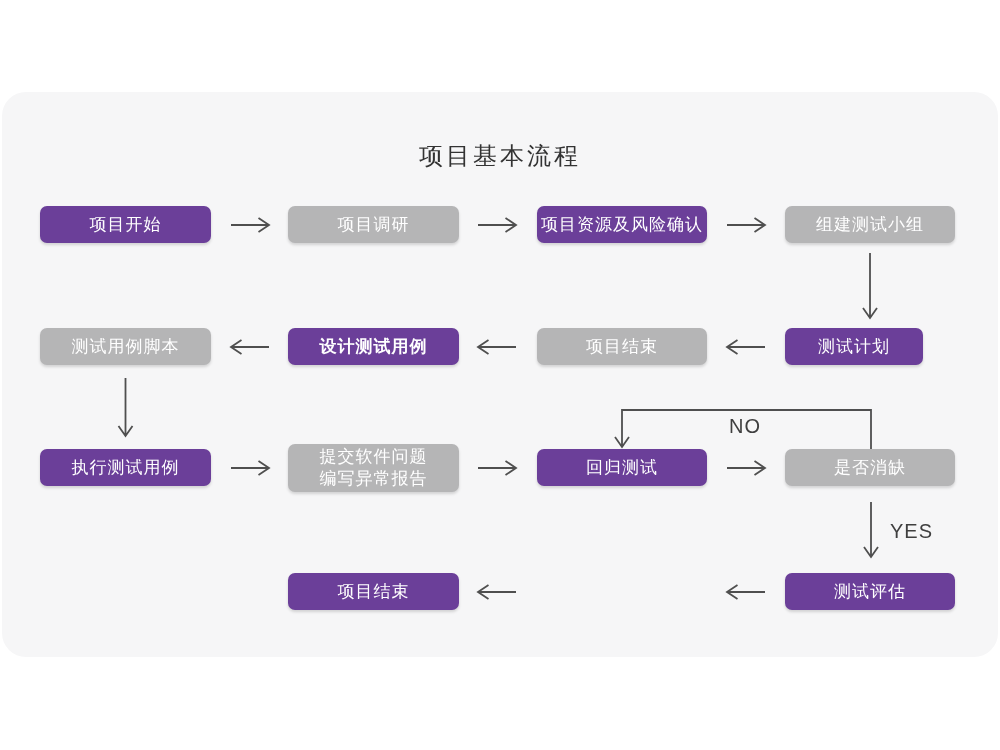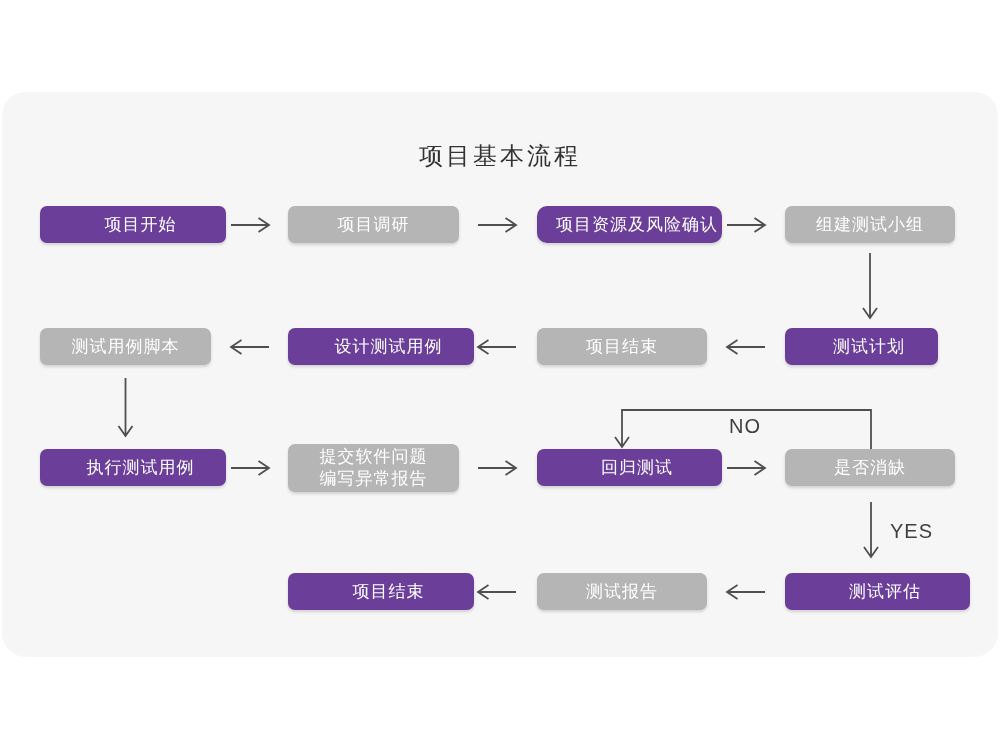--- a/index.html
+++ b/index.html
@@ -1,21 +1,21 @@
 <!DOCTYPE html>
 <html style="--page-bg: #ffffff; --card-bg: #f6f6f7; --purple: #6b3f99; --gray: #b5b5b6; --arrow: #4f4f4f; --title-color: #333333; --label-color: #3f3f3f;"><head>
 <meta charset="utf-8">
 <style>
   html,body{margin:0;padding:0;background:#ffffff;}
   body{font-family:"Liberation Sans","DejaVu Sans",sans-serif;}
   #canvas{position:relative;width:1000px;height:750px;background:var(--page-bg,#fff);overflow:hidden;}
   #card{position:absolute;left:2px;top:92px;width:996px;height:565px;background:var(--card-bg,#f6f6f7);border-radius:24px;}
   #title{position:absolute;left:2px;top:140px;width:996px;text-align:center;font-size:24px;font-weight:500;letter-spacing:3px;color:var(--title-color,#333);}
   .node{position:absolute;display:flex;align-items:center;justify-content:center;border-radius:7px;color:#fff;font-size:17px;letter-spacing:1px;line-height:22px;text-align:center;white-space:pre-line;box-shadow:0 2px 3px rgba(0,0,0,0.15);}
-  .purple{background:var(--purple,#6b3f99);padding-left:15px;}
+  .purple{background:var(--purple,#6b3f99);}
   .gray{background:var(--gray,#b5b5b6);}
   .w{width:171px;height:37px;}
   #arrow-layer{position:absolute;left:0;top:0;width:1000px;height:750px;color:var(--arrow,#4f4f4f);pointer-events:none;}
   #arrow-layer path{stroke:currentColor;stroke-width:1.8;fill:none;}
   .edge-label{position:absolute;font-size:20px;color:var(--label-color,#3f3f3f);letter-spacing:1px;}
   #label-no{left:705px;top:415px;width:80px;text-align:center;}
   #label-yes{left:879px;top:520px;margin-left:11px;}
 </style>
 </head>
 <body>
@@ -47,34 +47,33 @@
     <path d="M871 449 V410 H622 V447 M615 437 L622 447 L629 437"></path>
 
     <path d="M871 502 V557 M864 547 L871 557 L878 547"></path>
 
     <path d="M765 592 H727 M737.5 585 L727 592 L737.5 599"></path>
     <path d="M516 592 H478 M488.5 585 L478 592 L488.5 599"></path>
   </svg>
 
   <div class="node purple w" style="left:40px;top:206px;">项目开始</div>
   <div class="node gray w" style="left:288px;top:206px;">项目调研</div>
-  <div class="node purple w" style="left:537px;top:206px;width:170px;border-radius:10px;">项目资源及风险确认</div>
+  <div class="node purple w" style="left:537px;top:206px;width:170px;">项目资源及风险确认</div>
   <div class="node gray w" style="left:785px;top:206px;width:170px;">组建测试小组</div>
 
   <div class="node gray w" style="left:40px;top:328px;">测试用例脚本</div>
-  <div class="node purple w" style="left:288px;top:328px;">设计测试用例</div>
+  <div class="node purple w" style="left:288px;top:328px;font-weight:bold;">设计测试用例</div>
   <div class="node gray w" style="left:537px;top:328px;width:170px;">项目结束</div>
   <div class="node purple w" style="left:785px;top:328px;width:138px;">测试计划</div>
 
   <div class="node purple w" style="left:40px;top:449px;">执行测试用例</div>
   <div class="node gray" style="left:288px;top:444px;width:171px;height:48px;">提交软件问题
 编写异常报告</div>
   <div class="node purple w" style="left:537px;top:449px;width:170px;font-family:Liberation Serif, serif;">回归测试</div>
   <div class="node gray w" style="left:785px;top:449px;width:170px;">是否消缺</div>
 
   <div class="edge-label" id="label-no">NO</div>
   <div class="edge-label" id="label-yes">YES</div>
 
   <div class="node purple w" style="left:288px;top:573px;">项目结束</div>
-  <div class="node gray w" style="left:537px;top:573px;width:170px;">测试报告</div>
   <div class="node purple w" style="left:785px;top:573px;width:170px;">测试评估</div>
 
 </div>
 
 </body></html>

